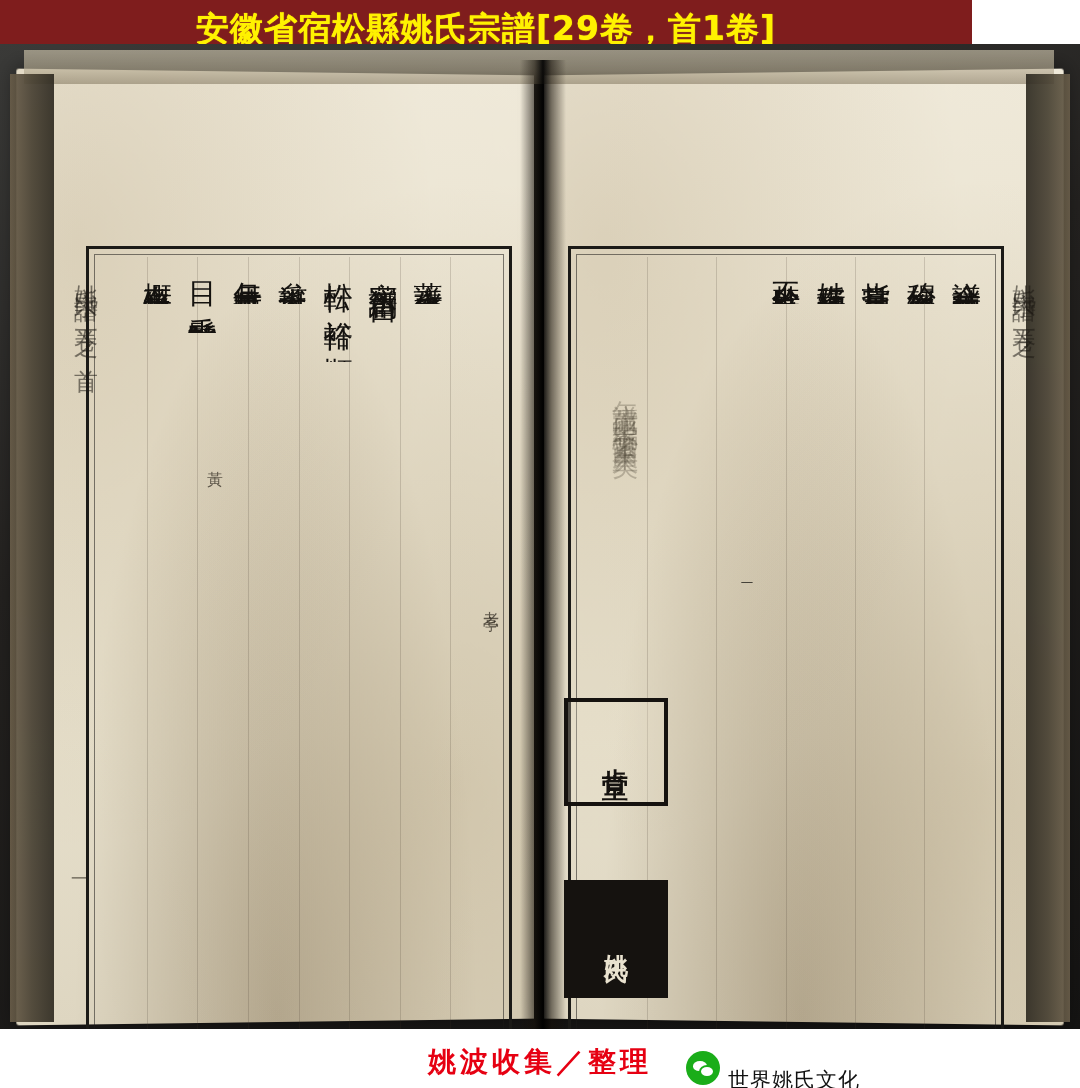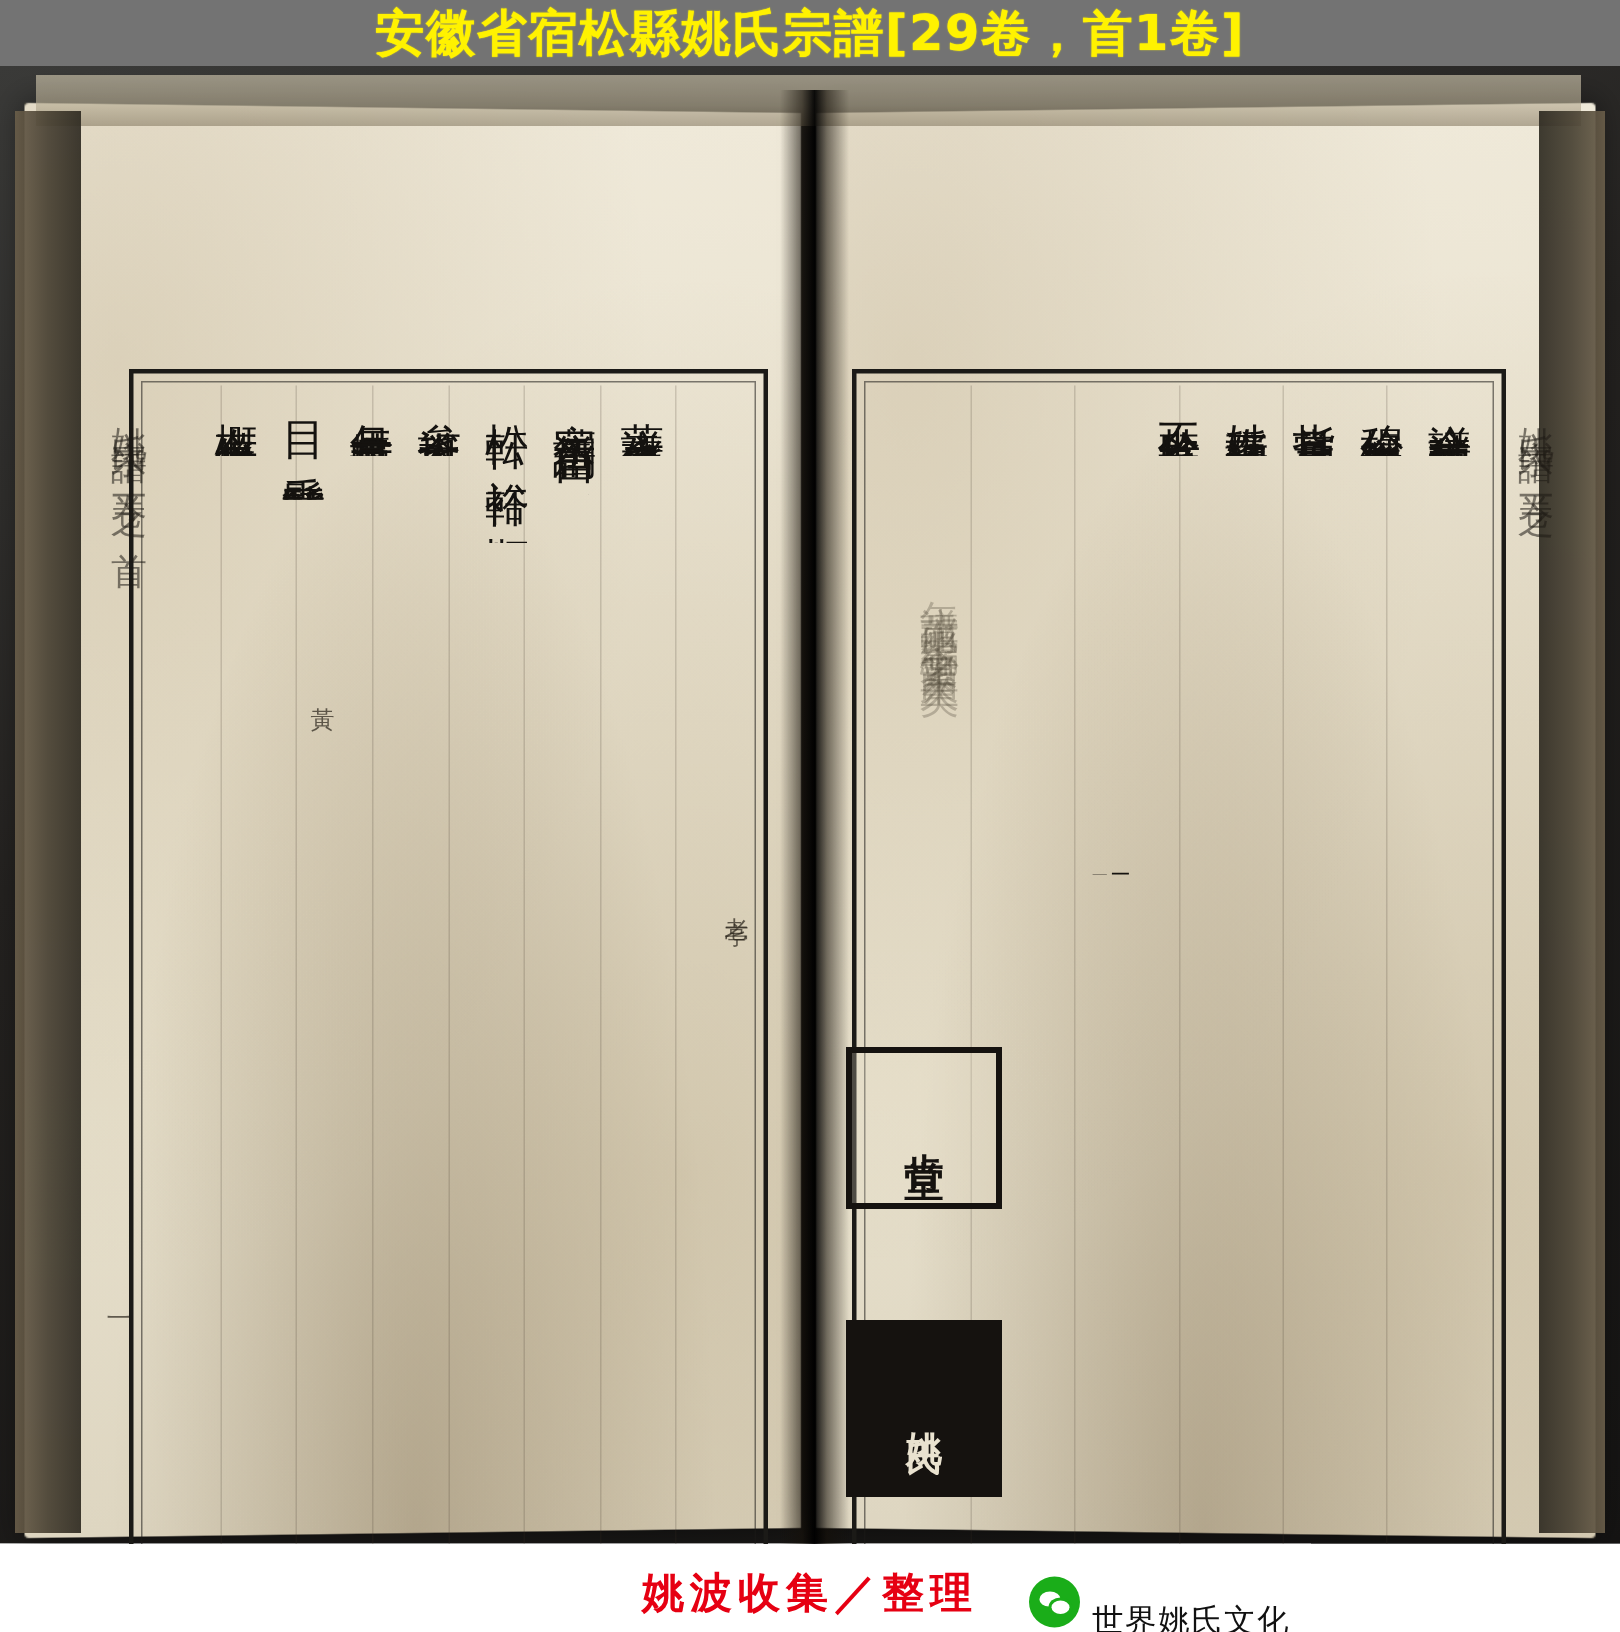--- a/index.html
+++ b/index.html
@@ -13,25 +13,25 @@
     height: 1088px;
     overflow: hidden;
     background: #ffffff;
     font-family: "DejaVu Sans", "Liberation Sans", sans-serif;
   }
 
   
   .title-banner {
     position: absolute;
     left: 0; top: 0;
-    width: 1080px;
+    width: 972px;
     height: 52px;
-    background: #737373;
-    display: flex;
-    align-items: flex-start;
+    background: #7f1d1d;
+    display: flex;
+    align-items: flex-end;
     justify-content: center;
   }
   .title-text {
     color: #fff200;
     font-family: "DejaVu Sans", "Liberation Sans", sans-serif;
     font-weight: bold;
     font-size: 33px;
     letter-spacing: 1px;
     white-space: nowrap;
     text-shadow: 0 0 1px #fff200;

